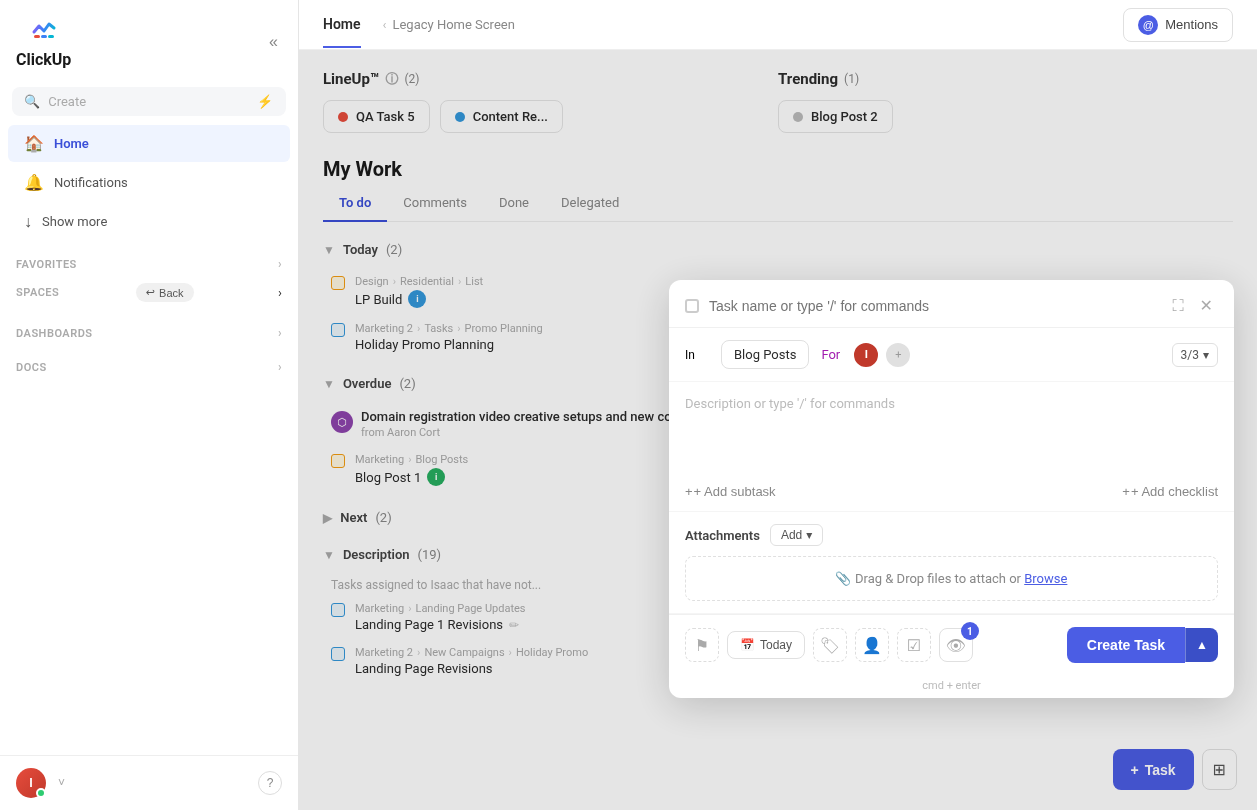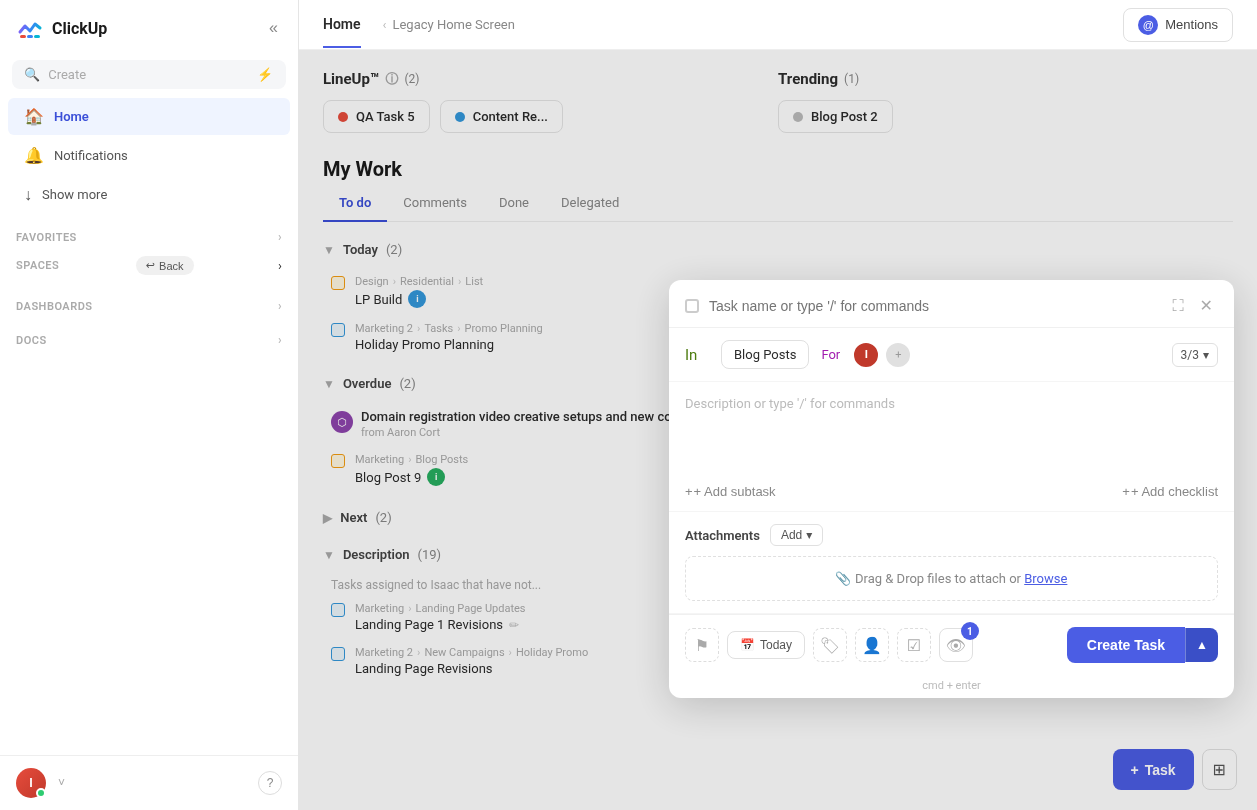--- a/index.html
+++ b/index.html
@@ -1,21 +1,21 @@
 <!DOCTYPE html>
 <html><head>
   <meta charset="utf-8">
   <style>
     * { box-sizing: border-box; margin: 0; padding: 0; }
     body { font-family: -apple-system, BlinkMacSystemFont, 'Segoe UI', Roboto, sans-serif; background: #f5f6f8; display: flex; height: 810px; overflow: hidden; font-size: 13px; color: #2c2c2c; }
 
     
     #sidebar { width: 299px; min-width: 299px; background: #fff; border-right: 1px solid #e5e5e5; display: flex; flex-direction: column; height: 100%; }
     #sidebar-header { display: flex; align-items: center; justify-content: space-between; padding: 14px 16px; }
-    .logo-area { display: flex; align-items: center; gap: 8px; }
+    .logo-area { display: flex; align-items: center; gap: 8px; flex-direction: column; }
     .logo-icon { width: 28px; height: 28px; }
     .logo-text { font-weight: 700; font-size: 16px; color: #1a1a1a; }
     .collapse-btn { background: none; border: none; cursor: pointer; color: #888; font-size: 16px; padding: 4px; }
     .search-bar { display: flex; align-items: center; gap: 8px; margin: 4px 12px 8px; padding: 7px 12px; background: #f5f6f8; border-radius: 8px; cursor: pointer; }
     .search-bar span { color: #999; font-size: 13px; }
     .bolt-icon { margin-left: auto; color: #bbb; font-size: 14px; }
     .nav-item { display: flex; align-items: center; gap: 10px; padding: 9px 16px; cursor: pointer; border-radius: 6px; margin: 1px 8px; font-size: 13px; color: #555; }
     .nav-item.active { background: #eff4ff; color: #3b4fd8; font-weight: 600; }
     .nav-item .nav-icon { font-size: 16px; }
     .sidebar-section { padding: 10px 16px 4px; font-size: 11px; font-weight: 600; color: #aaa; letter-spacing: 0.5px; display: flex; align-items: center; justify-content: space-between; cursor: pointer; margin-top: 6px; }
@@ -72,21 +72,21 @@
 
     
     .modal-overlay { position: absolute; top: 0; left: 0; right: 0; bottom: 0; background: rgba(0,0,0,0.1); z-index: 10; }
     .modal { position: absolute; top: 230px; left: 370px; width: 565px; background: #fff; border-radius: 12px; box-shadow: 0 8px 40px rgba(0,0,0,0.18); z-index: 20; overflow: hidden; }
     .modal-header { display: flex; align-items: center; padding: 14px 16px 10px; border-bottom: 1px solid #f0f0f0; gap: 10px; }
     .task-status-dot { width: 14px; height: 14px; border: 2px solid #ccc; border-radius: 3px; flex-shrink: 0; }
     .modal-title-input { flex: 1; border: none; outline: none; font-size: 14px; color: #aaa; background: none; }
     .modal-header-actions { display: flex; gap: 6px; align-items: center; }
     .modal-icon-btn { background: none; border: none; cursor: pointer; color: #aaa; font-size: 16px; padding: 2px 5px; border-radius: 4px; }
     .modal-row { display: flex; align-items: center; padding: 12px 16px; gap: 12px; border-bottom: 1px solid #f5f5f5; }
-    .modal-label { font-size: 15px; color: #4d7c0f; min-width: 24px; }
+    .modal-label { font-size: 12px; color: #000000; min-width: 24px; }
     .modal-input-field { border: 1px solid #e0e0e0; border-radius: 8px; padding: 6px 12px; font-size: 13px; background: #fff; color: #2c2c2c; display: flex; align-items: center; gap: 6px; cursor: pointer; }
     .for-label { font-size: 13px; color: #a21caf; }
     .assignee-avatars { display: flex; align-items: center; gap: 4px; }
     .assignee-avatar { width: 28px; height: 28px; border-radius: 50%; overflow: hidden; border: 2px solid white; }
     .assignee-avatar-placeholder { width: 28px; height: 28px; border-radius: 50%; background: #e0e0e0; border: 2px solid white; display: flex; align-items: center; justify-content: center; color: #999; font-size: 11px; cursor: pointer; }
     .version-badge { border: 1px solid #e0e0e0; border-radius: 6px; padding: 4px 8px; font-size: 12px; color: #555; cursor: pointer; display: flex; align-items: center; gap: 4px; margin-left: auto; }
     .desc-area { padding: 14px 16px; min-height: 90px; }
     .desc-placeholder { color: #bbb; font-size: 13px; }
     .modal-actions { display: flex; align-items: center; padding: 12px 16px; gap: 8px; border-top: 1px solid #f0f0f0; }
     .action-icon-btn { width: 34px; height: 34px; border-radius: 8px; border: 1.5px dashed #ddd; background: none; cursor: pointer; display: flex; align-items: center; justify-content: center; color: #aaa; font-size: 16px; }
@@ -321,21 +321,21 @@
 
         <div class="task-item">
           <div class="task-checkbox yellow"></div>
           <div class="task-content">
             <div class="task-path">
               <span>Marketing</span>
               <span class="task-path-sep">›</span>
               <span>Blog Posts</span>
             </div>
             <div class="task-name">
-              <span>Blog Post 9</span>
+              <span>Blog Post 1</span>
               <div class="task-avatar" style="background:#27ae60;">i</div>
             </div>
           </div>
         </div>
       </div>
 
       <div class="task-group next-group">
         <div class="task-group-header">
           <span class="task-group-toggle">▶</span>
           <span>Next</span>

